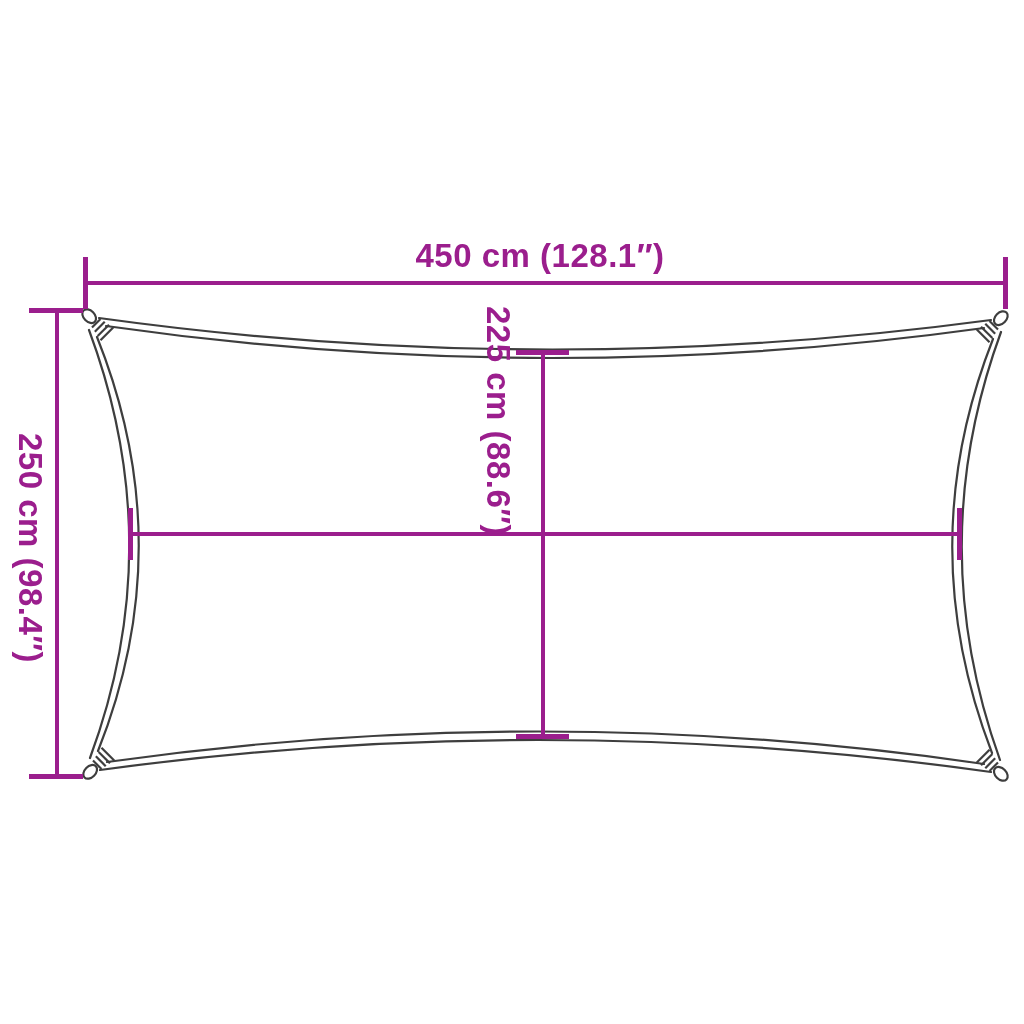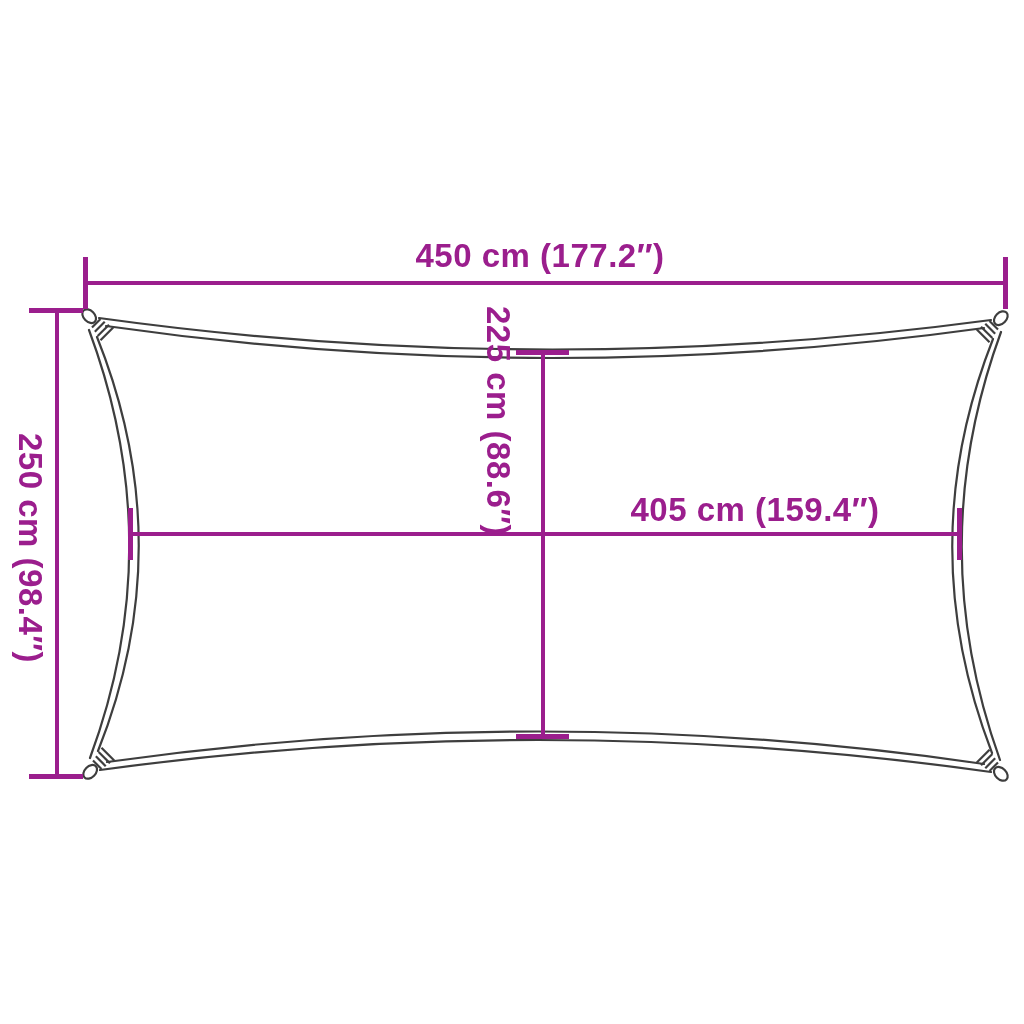--- a/index.html
+++ b/index.html
@@ -61,30 +61,29 @@
       <use href="#corner-deco" transform="translate(92,319) rotate(45)"></use>
       <use href="#corner-deco" transform="translate(998,321) rotate(135)"></use>
       <use href="#corner-deco" transform="translate(998,771) rotate(225)"></use>
       <use href="#corner-deco" transform="translate(93,769) rotate(315)"></use>
     </g>
   </svg>
 
   <div class="dim" style="left:85px;  top:281px; width:920px; height:4px;"></div>
   <div class="dim" style="left:83px;  top:257px; width:5px;  height:52px;"></div>
   <div class="dim" style="left:1003px;top:257px; width:5px;  height:52px;"></div>
-  <div class="dim-label" style="left:540px; top:256px;">450 cm (177.2″)</div>
+  <div class="dim-label" style="left:540px; top:256px;">450 cm (128.1″)</div>
 
   <div class="dim" style="left:55px; top:310px; width:4px;  height:467px;"></div>
   <div class="dim" style="left:29px; top:308px; width:54px; height:5px;"></div>
   <div class="dim" style="left:29px; top:774px; width:54px; height:5px;"></div>
   <div class="dim-label vertical" style="left:30px; top:548px;">250 cm (98.4″)</div>
 
   <div class="dim" style="left:541px; top:352px; width:4px;  height:386px;"></div>
   <div class="dim" style="left:516px; top:350px; width:53px; height:5px;"></div>
   <div class="dim" style="left:516px; top:734px; width:53px; height:5px;"></div>
   <div class="dim-label vertical" style="left:498px; top:421px;">225 cm (88.6″)</div>
 
   <div class="dim" style="left:130px; top:532px; width:830px; height:4px;"></div>
   <div class="dim" style="left:128px; top:508px; width:5px; height:52px;"></div>
   <div class="dim" style="left:957px; top:508px; width:5px; height:52px;"></div>
-  <div class="dim-label" style="left:755px; top:510px;">405 cm (159.4″)</div>
 
 </div>
 
 </body></html>

